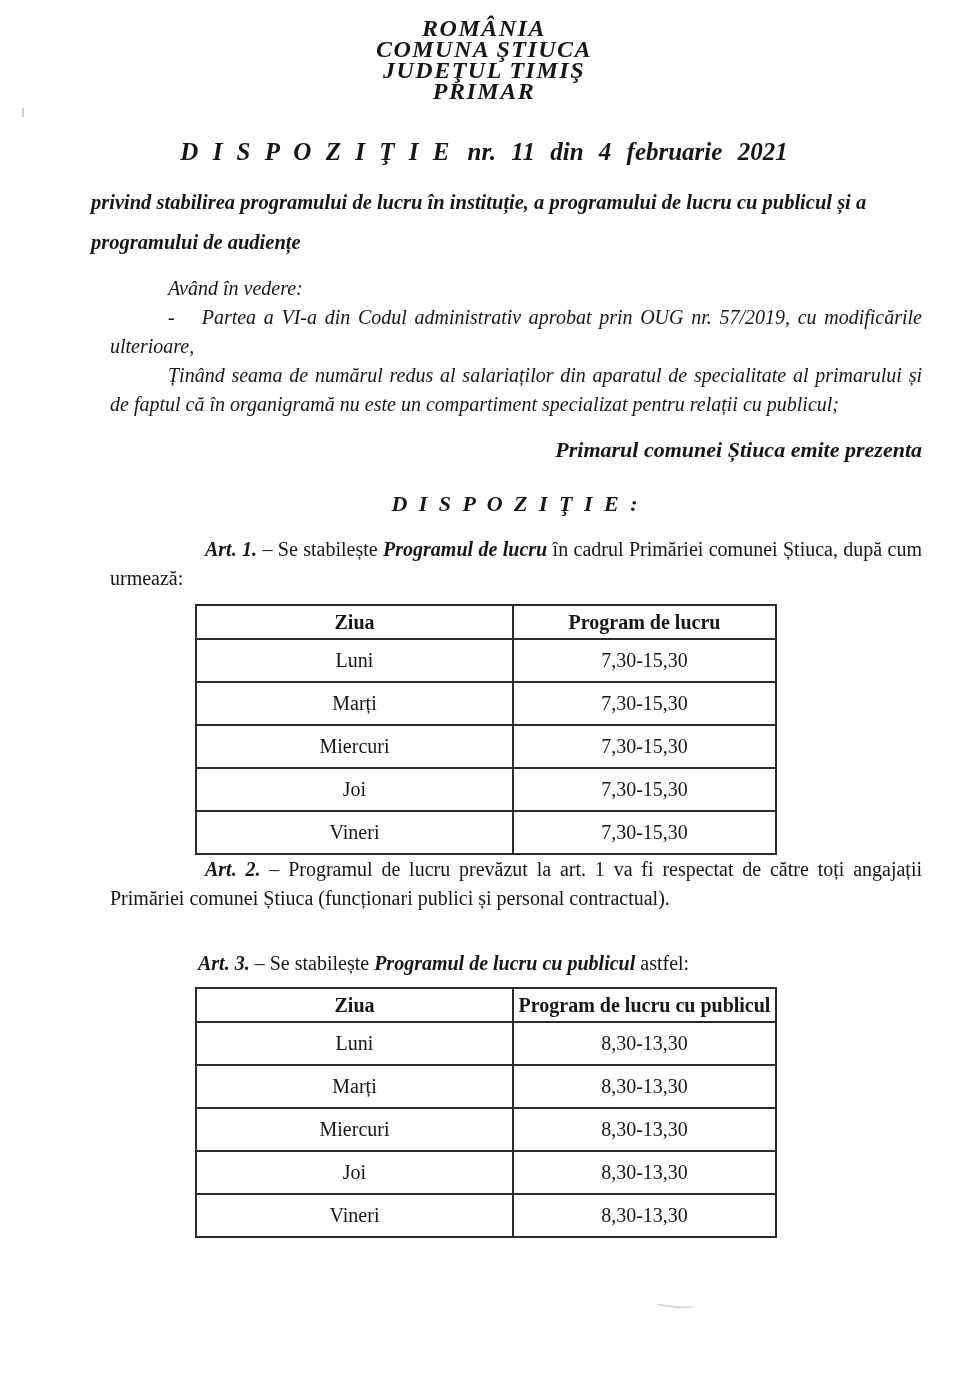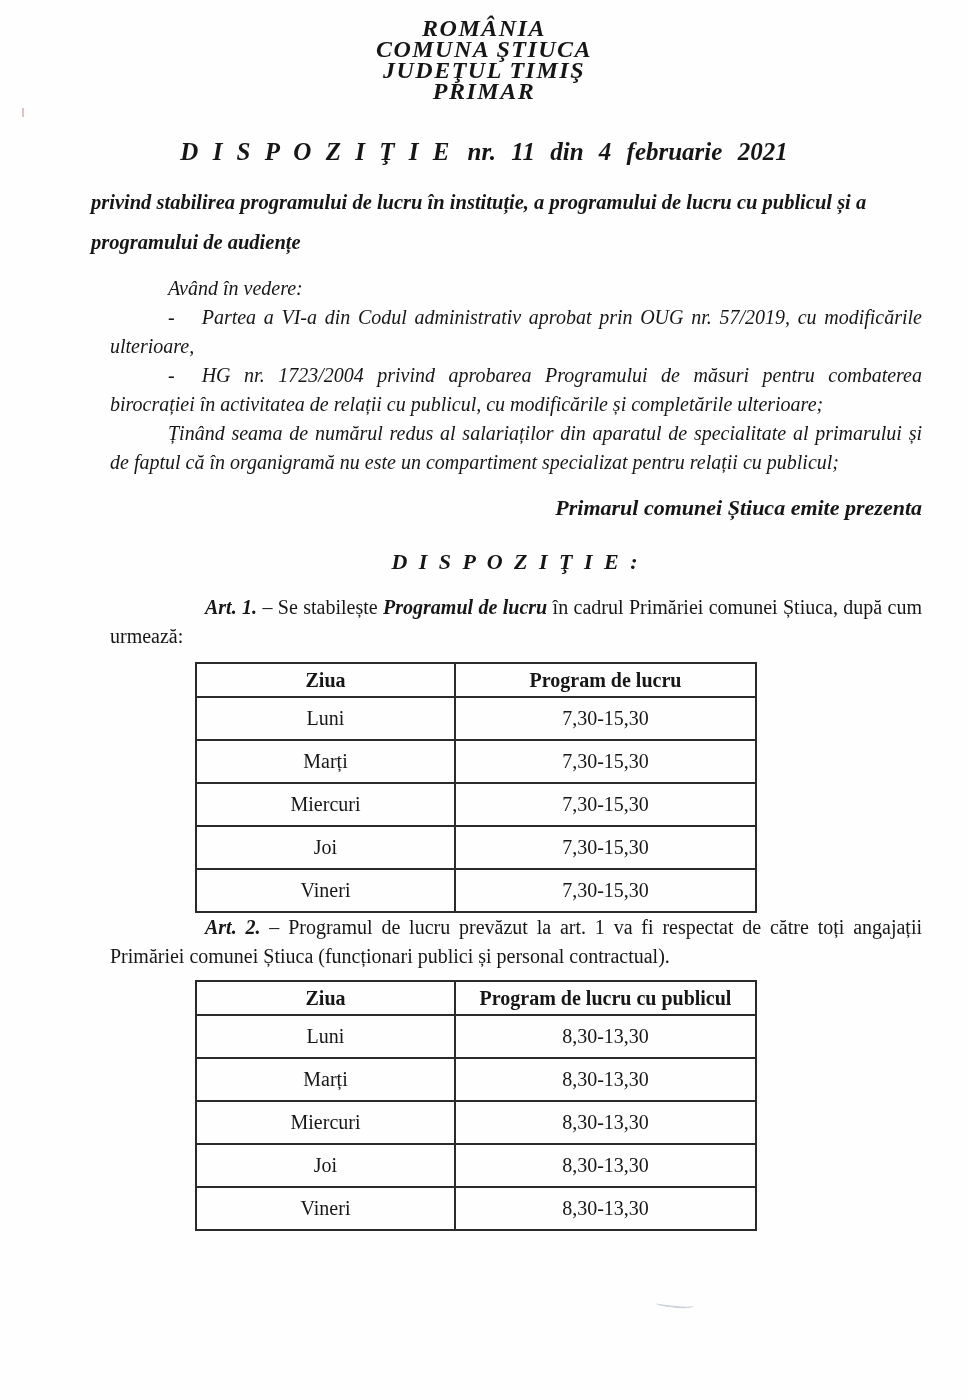--- a/index.html
+++ b/index.html
@@ -74,22 +74,22 @@
   }
   table.schedule.t1 { margin-top:11px; }
   table.schedule.t2 { margin-top:9px; }
   table.schedule th, table.schedule td {
     border:2px solid #2b2b2b;
     text-align:center;
     font-size:20px;
   }
   table.schedule th { height:34px; font-weight:bold; }
   table.schedule td { height:43px; font-weight:normal; }
-  .col-day { width:259px; }
-  .col-hours { width:301px; }
+  .col-day { width:317px; }
+  .col-hours { width:263px; }
 
   .artifact-squiggle {
     position:absolute; left:656px; top:1300px;
     width:38px; height:8px;
     border-bottom:2px solid #aab0bf;
     border-radius:0 0 60% 30%;
     transform:rotate(7deg);
     opacity:.55;
   }
   .artifact-speck {
@@ -115,21 +115,20 @@
     <span class="numpart">nr. 11 din 4 februarie 2021</span>
   </div>
 
   <div class="doc-subtitle">privind stabilirea programului de lucru în instituție, a programului de lucru cu publicul și a programului de audiențe</div>
 
   <div class="body-col">
 
     <div class="preamble">
       <div class="indent">Având în vedere:</div>
       <p class="item"><span class="dash">-</span><span>Partea a VI-a din Codul administrativ aprobat prin OUG nr. 57/2019, cu modificările ulterioare,</span></p>
-      <p class="item"><span class="dash">-</span><span>HG nr. 1723/2004 privind aprobarea Programului de măsuri pentru combaterea birocrației în activitatea de relații cu publicul, cu modificările și completările ulterioare;</span></p>
       <p class="indent">Ținând seama de numărul redus al salariaților din aparatul de specialitate al primarului și de faptul că în organigramă nu este un compartiment specializat pentru relații cu publicul;</p>
     </div>
 
     <div class="emit-line">Primarul comunei Știuca emite prezenta</div>
 
     <div class="dispozitie-heading">D I S P O Z I Ţ I E :</div>
 
     <p class="article article-1">
       <span class="b i">Art. 1.</span>
       <span>–</span>
@@ -166,20 +165,27 @@
           </tr>
     </tbody>
       </table>
 
     <p class="article article-2">
       <span class="b i">Art. 2.</span>
       <span>–</span>
       <span>Programul de lucru prevăzut la art. 1 va fi respectat de către toți angajații Primăriei comunei Știuca (funcționari publici și personal contractual).</span>
     </p>
 
+    <p class="article article-3">
+      <span class="b i">Art. 3.</span>
+      <span>–</span>
+      <span>Se stabilește</span>
+      <span class="b i">Programul de lucru cu publicul</span>
+      <span>astfel:</span>
+    </p>
 
     <table class="schedule t2">
       <tbody>
           <tr>
         <th class="col-day">Ziua</th>
         <th class="col-hours">Program de lucru cu publicul</th>
       </tr>
       <tr>
             <td>Luni</td>
             <td>8,30-13,30</td>

